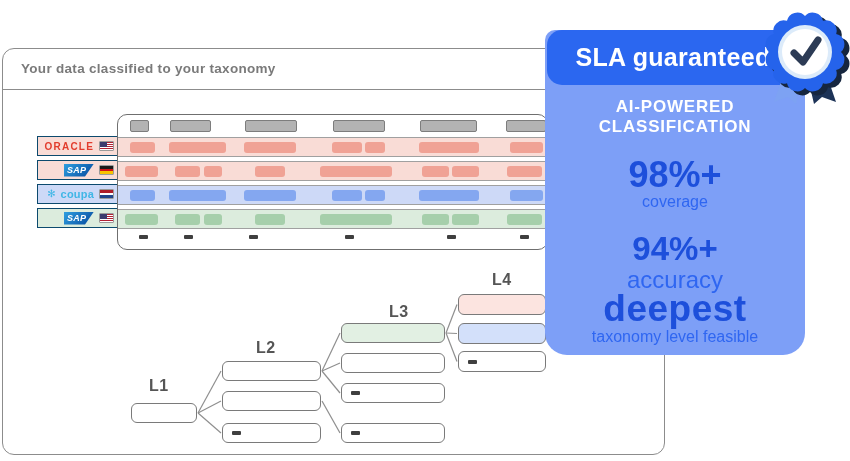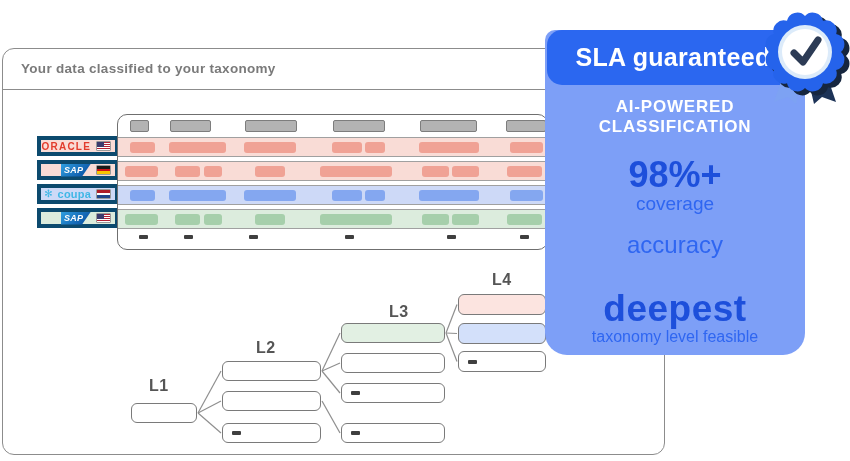--- a/index.html
+++ b/index.html
@@ -16,21 +16,21 @@
   
   .table-container { position:absolute; left:114px; top:65px; width:431px; height:136px;
                      border:1.5px solid #6f6f6f; border-radius:10px; background:#fff; overflow:hidden; }
   .header-bar { position:absolute; top:5px; height:12px; background:#b3b3b3;
                 border:1px solid #7d7d7d; border-radius:2px; }
   .row-band { position:absolute; left:0; width:100%; height:20px; border-top:1px solid #a0a0a0;
               border-bottom:1px solid #a0a0a0; }
   .chip { position:absolute; top:4px; height:11px; border-radius:3px; }
   .footer-mark { position:absolute; top:120px; width:9px; height:4px; background:#3f3f3f; border-radius:1px; }
 
-  .logo-box { position:absolute; left:34px; width:82px; height:20px; border:4px solid #0c4a6e;
+  .logo-box { position:absolute; left:34px; width:82px; height:20px; border:1px solid #0c4a6e;
               display:flex; align-items:center; justify-content:flex-end; gap:5px; padding:0 4px; }
   .oracle-text { color:#e23c2d; font-weight:700; font-size:10px; letter-spacing:1.2px; }
   .sap-logo { display:inline-flex; align-items:center; width:30px; height:13px; padding-left:3px;
               background:linear-gradient(135deg,#2f9fe0 0%,#0b53a5 85%);
               clip-path:polygon(0 0,100% 0,70% 100%,0 100%);
               color:#fff; font-weight:700; font-style:italic; font-size:9px; letter-spacing:.3px; }
   .coupa-icon { color:#41b7e6; font-size:10px; line-height:1; }
   .coupa-text { color:#41b7e6; font-weight:700; font-size:11px; letter-spacing:.2px; }
   .flag { width:15px; height:10px; border:.5px solid #9a9a9a; border-radius:1px; position:relative; flex:0 0 auto; }
   .flag-us { background:repeating-linear-gradient(180deg,#b22234 0 1px,#fff 1px 2px); }
@@ -50,21 +50,21 @@
           background:var(--card-body,#7d9ff7); border-radius:10px 10px 22px 22px; z-index:5;padding-left:40px; }
   .card-band { position:absolute; left:2px; top:0; width:252px; height:55px;
                background:var(--card-band,#2b67f0); border-radius:15px;
                display:flex; align-items:center; justify-content:center; }
   .card-band-text { color:#fff; font-weight:700; font-size:25px; letter-spacing:.3px; }
   .card-sub { position:absolute; left:0; width:100%; top:67px; text-align:center; color:#fff;
               font-weight:700; font-size:17px; letter-spacing:.8px; line-height:1.2; }
   .stat-value { font-weight:700; color:var(--value-color,#1d4fdb); }
   .stat-label { color:var(--label-color,#2f66f1); }
   .stat-block { position:absolute; left:0; width:100%; text-align:center; line-height:1.05; }
-  .stat-1 .stat-value { font-size:36px; } .stat-1 .stat-label { font-size:19px; }
+  .stat-1 .stat-value { font-size:36px; } .stat-1 .stat-label { font-size:16px; }
   .stat-2 .stat-value { font-size:33px; } .stat-2 .stat-label { font-size:24px; }
   .highlight .stat-value { font-size:37px; letter-spacing:.5px; } .highlight .stat-label { font-size:16px; }
 
   .badge { position:absolute; left:760px; top:0px; width:92px; height:110px; z-index:6; }
 </style>
 </head>
 <body>
 
 <div class="stage">
 
@@ -195,20 +195,21 @@
     </div>
     <div class="card-sub">
       <div>AI-POWERED</div>
       <div>CLASSIFICATION</div>
     </div>
     <div class="stat-block stat-1" style="top:126px">
       <div class="stat-value">98%+</div>
       <div class="stat-label">coverage</div>
     </div>
     <div class="stat-block stat-2" style="top:202px">
+      <div class="stat-value">94%+</div>
       <div class="stat-label">accuracy</div>
     </div>
     <div class="stat-block highlight" style="top:260px">
       <div class="stat-value">deepest</div>
       <div class="stat-label">taxonomy level feasible</div>
     </div>
   </div>
 
   <svg class="badge" viewBox="0 0 92 110">
     <path d="M25 70 L14 102 L28 97 L36 104 L42 78 Z" fill="#7da2f3"></path>

